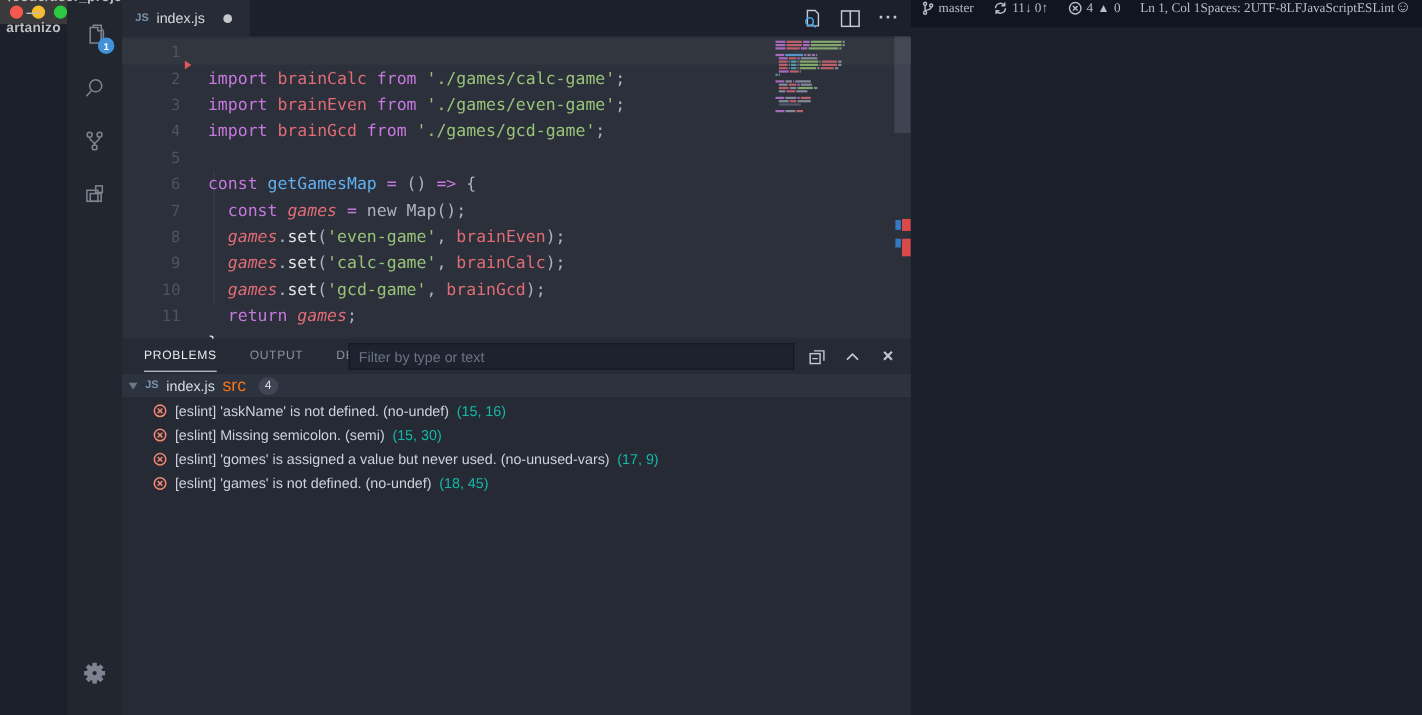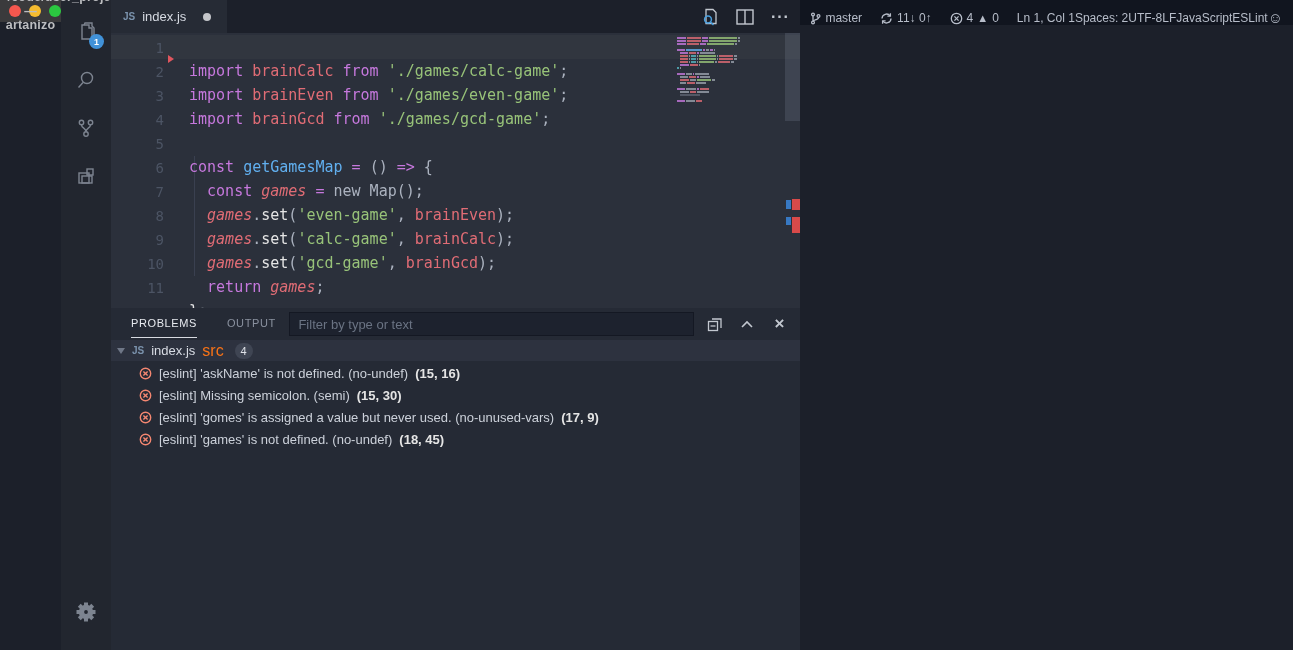--- a/index.html
+++ b/index.html
@@ -87,24 +87,24 @@
   .tree-row { margin-top:2px; height:21px; background:#2d323f; display:flex; align-items:center; padding-left:6px; gap:7px; cursor:pointer; }
   .twisty { width:0; height:0; border-left:4px solid transparent; border-right:4px solid transparent; border-top:6px solid #6f7787; }
   .tree-js { color:#7b93ad; font-weight:bold; font-size:10px; }
   .tree-file { color:#d8dce4; font-size:13px; }
   .tree-path { color:#f97316; font-size:16px; }
   .tree-badge { background:#3f4553; color:#dfe2e8; font-size:11px; min-width:18px; height:16px; border-radius:9px; display:flex; align-items:center; justify-content:center; padding:0 5px; margin-left:4px; }
 
   .problems { margin-top:1px; }
   .problem-row { height:22px; display:flex; align-items:center; padding-left:28px; gap:7px; cursor:pointer; }
   .problem-text { color:#ccd1da; font-size:13px; }
-  .problem-loc { color:#e5e5e5; font-size:13px;font-weight:bold; }
-
-  
-  .statusbar { height:25px; background:#11151f; display:flex; align-items:flex-end; padding:0 10px; color:#b7bdc9; font-size:12px; font-family:Liberation Sans, sans-serif; flex:0 0 25px; }
+  .problem-loc { color:#14b8a6; font-size:13px; }
+
+  
+  .statusbar { height:25px; background:#11151f; display:flex; align-items:flex-start; padding:0 10px; color:#b7bdc9; font-size:12px; font-family:Liberation Serif, serif; flex:0 0 25px; }
   .sb-item { display:flex; align-items:center; gap:4px; margin-right:18px; cursor:pointer; white-space:nowrap; }
   .sb-right { margin-left:auto; display:flex; align-items:center; }
   .sb-right .sb-item { margin-right:0; }
   .sb-icon svg { stroke:#b7bdc9; fill:none; stroke-width:1.3; display:block; }
   .warn-glyph { font-size:11px; }
   .smiley { font-size:15px; line-height:15px; }
 </style>
 </head>
 <body>
 

